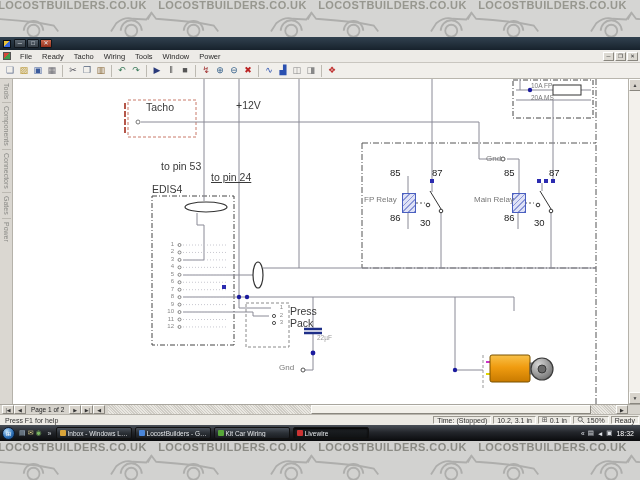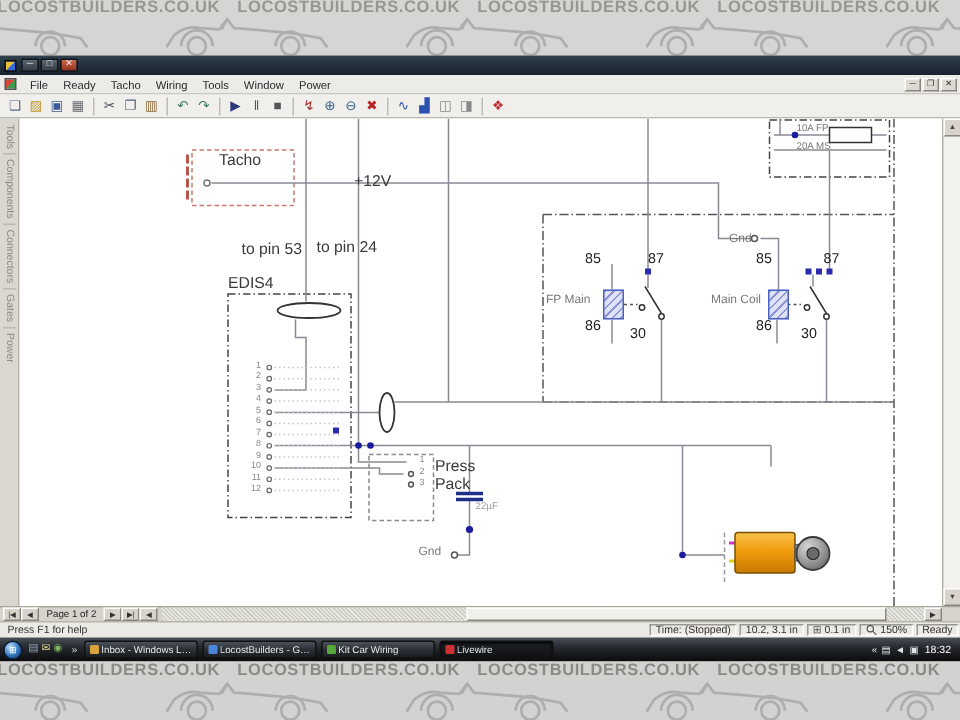--- a/index.html
+++ b/index.html
@@ -358,39 +358,39 @@
           <circle cx="166.5" cy="240.5" r="1.5" fill="#fff" stroke="#666" stroke-width=".8"></circle>
           <line x1="170" y1="247.95" x2="214" y2="247.95" stroke="#c8c8d0" stroke-dasharray="1,2"></line>
           <circle cx="166.5" cy="247.95" r="1.5" fill="#fff" stroke="#666" stroke-width=".8"></circle>
         </svg>
 
       <div class="coilbox" style="left:389px; top:114px;"></div>
       <div class="coilbox" style="left:499px; top:114px;"></div>
       <div class="tacho-edge"></div>
 
       <span class="dlbl" style="left:133px; top:22px;">Tacho</span>
-      <span class="dlbl" style="left:223px; top:20px;margin-top:16px;">+12V</span>
+      <span class="dlbl" style="left:223px; top:20px;">+12V</span>
       <span class="dlbl" style="left:148px; top:81px;">to pin 53</span>
-      <span class="dlbl" style="left:198px; top:80px;">to pin 24</span>
+      <span class="dlbl" style="left:198px; top:92px;text-decoration:underline;">to pin 24</span>
       <span class="dlbl" style="left:139px; top:104px;">EDIS4</span>
       <span class="dlbl" style="left:277px; top:226px;">Press</span>
       <span class="dlbl" style="left:277px; top:238px;">Pack</span>
       <span class="dcap" style="left:304px; top:255px;">22µF</span>
       <span class="dsm" style="left:266px; top:284px;">Gnd</span>
       <span class="dsm" style="left:473px; top:75px;">Gnd</span>
       <span class="dfuse" style="left:518px; top:3px;">10A FP</span>
       <span class="dfuse" style="left:518px; top:15px;">20A MS</span>
 
-      <span class="dsm" style="left:351px; top:116px;">FP Main</span>
+      <span class="dsm" style="left:351px; top:116px;">FP Relay</span>
       <span class="dterm" style="left:377px; top:88px;">85</span>
       <span class="dterm" style="left:419px; top:88px;">87</span>
       <span class="dterm" style="left:377px; top:133px;">86</span>
       <span class="dterm" style="left:407px; top:138px;">30</span>
 
-      <span class="dsm" style="left:461px; top:116px;">Main Coil</span>
+      <span class="dsm" style="left:461px; top:116px;">Main Relay</span>
       <span class="dterm" style="left:491px; top:88px;">85</span>
       <span class="dterm" style="left:536px; top:88px;">87</span>
       <span class="dterm" style="left:491px; top:133px;">86</span>
       <span class="dterm" style="left:521px; top:138px;">30</span>
     <span class="dpin" style="left: 146px; top: 162px;">1</span>
         <span class="dpin" style="left: 146px; top: 169.45px;">2</span>
         <span class="dpin" style="left: 146px; top: 176.9px;">3</span>
         <span class="dpin" style="left: 146px; top: 184.35px;">4</span>
         <span class="dpin" style="left: 146px; top: 191.8px;">5</span>
         <span class="dpin" style="left: 146px; top: 199.25px;">6</span>

